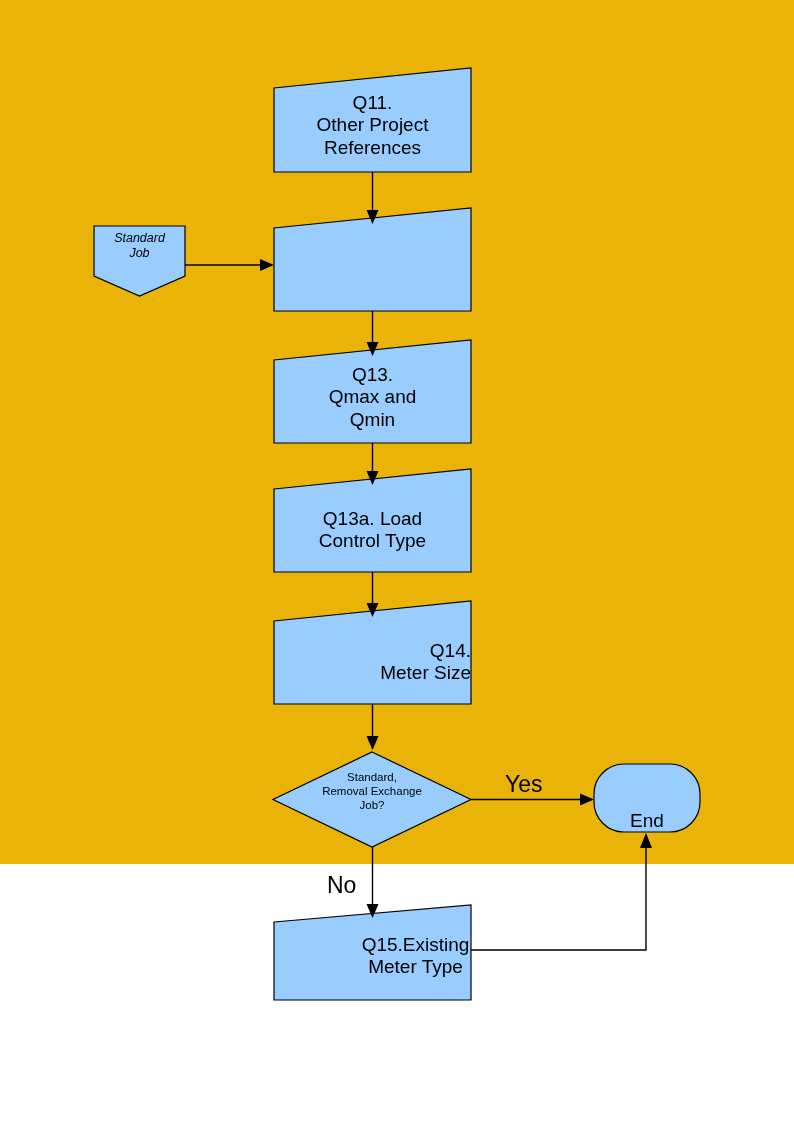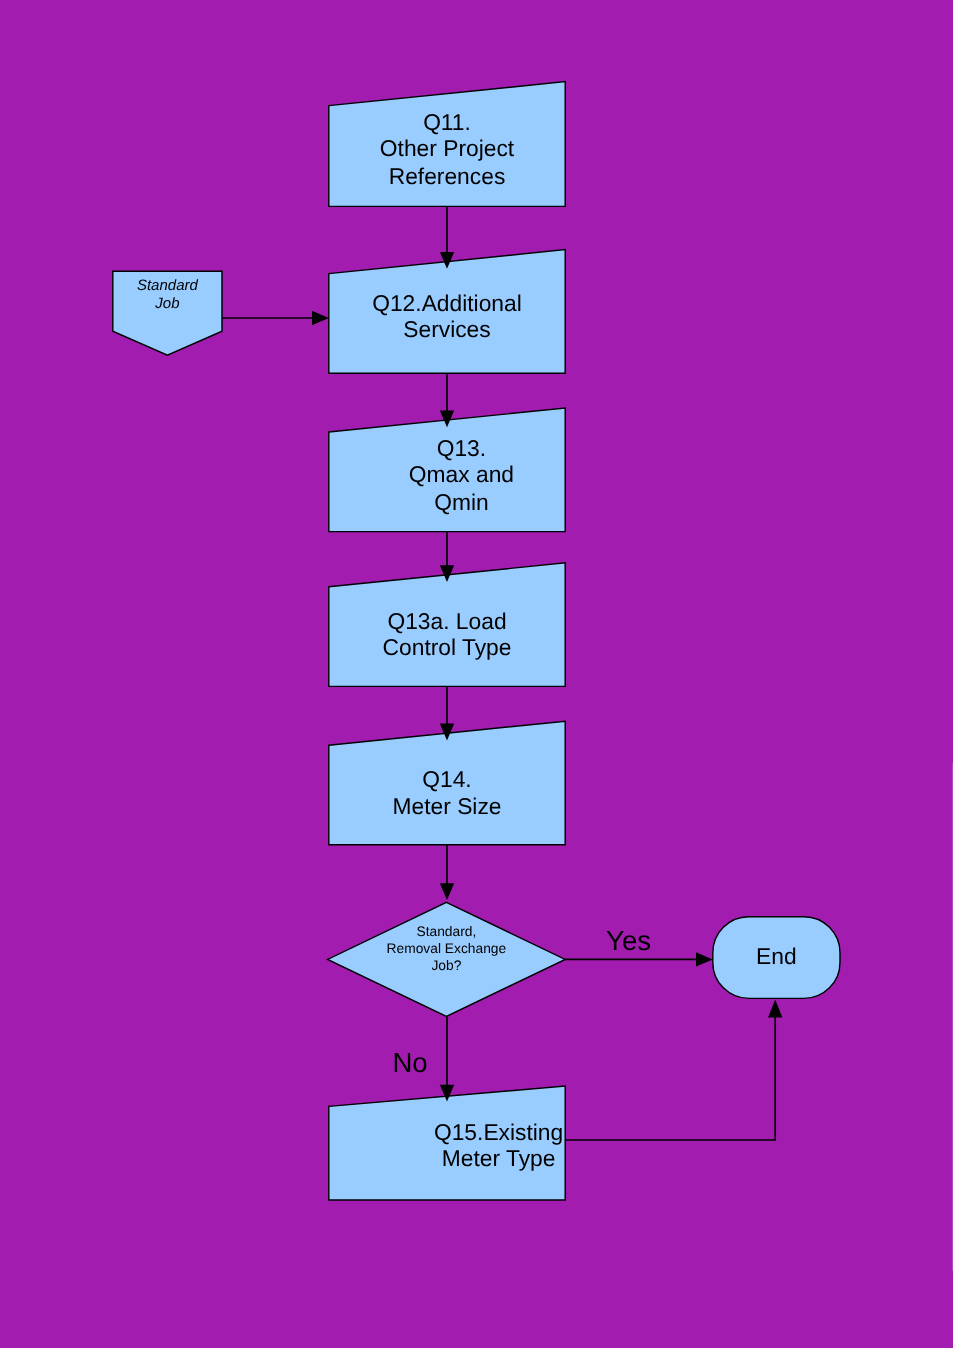--- a/index.html
+++ b/index.html
@@ -9,22 +9,22 @@
   }
   body {
     width: 794px;
     height: 1123px;
     font-family: "Liberation Sans", sans-serif;
     overflow: hidden;
   }
   #diagram-root {
     position: relative;
     width: 794px;
-    height: 1123px;
-    background: #a21caf;
+    height: 864px;
+    background: #eab308;
   }
   #flow-svg {
     position: absolute;
     left: 0;
     top: 0;
     width: 794px;
     height: 1123px;
   }
   .node-shape {
     fill: #99CCFF;
@@ -54,20 +54,21 @@
   }
   .lbl-small {
     font-size: 12.5px;
   }
   .lbl-decision {
     font-size: 11.5px;
     line-height: 1.2;
   }
   .lbl-terminator {
     font-size: 19px;
+    margin-top: 23px;
   }
   .edge-label {
     position: absolute;
     font-family: "Liberation Sans", sans-serif;
     font-size: 23px;
     color: #000000;
     white-space: nowrap;
     pointer-events: none;
   }
 </style>
@@ -125,31 +126,29 @@
 
   </svg>
 
   <div class="node-label lbl-process" style="left:274px; top:92px; width:197px;">Q11.
 Other Project
 References</div>
 
   <div class="node-label lbl-small" style="left:94px; top:231px; width:91px;font-style:italic;">Standard
 Job</div>
 
-  <div class="node-label lbl-process" style="left:274px; top:243px; width:197px;">Q12.Additional
-Services</div>
 
-  <div class="node-label lbl-process" style="left:274px; top:364px; width:197px;padding-left:12px;">Q13.
+  <div class="node-label lbl-process" style="left:274px; top:364px; width:197px;">Q13.
 Qmax and
 Qmin</div>
 
   <div class="node-label lbl-process" style="left:274px; top:508px; width:197px;">Q13a. Load
 Control Type</div>
 
-  <div class="node-label lbl-process" style="left:274px; top:640px; width:197px;">Q14.
+  <div class="node-label lbl-process" style="left:274px; top:640px; width:197px;text-align:right;">Q14.
 Meter Size</div>
 
   <div class="node-label lbl-decision" style="left:273px; top:771px; width:198px;">Standard,
 Removal Exchange
 Job?</div>
 
   <div class="node-label lbl-terminator" style="left:594px; top:787px; width:106px;">End</div>
 
   <div class="node-label lbl-process" style="left:274px; top:934px; width:197px;padding-left:43px;">Q15.Existing
 Meter Type</div>

